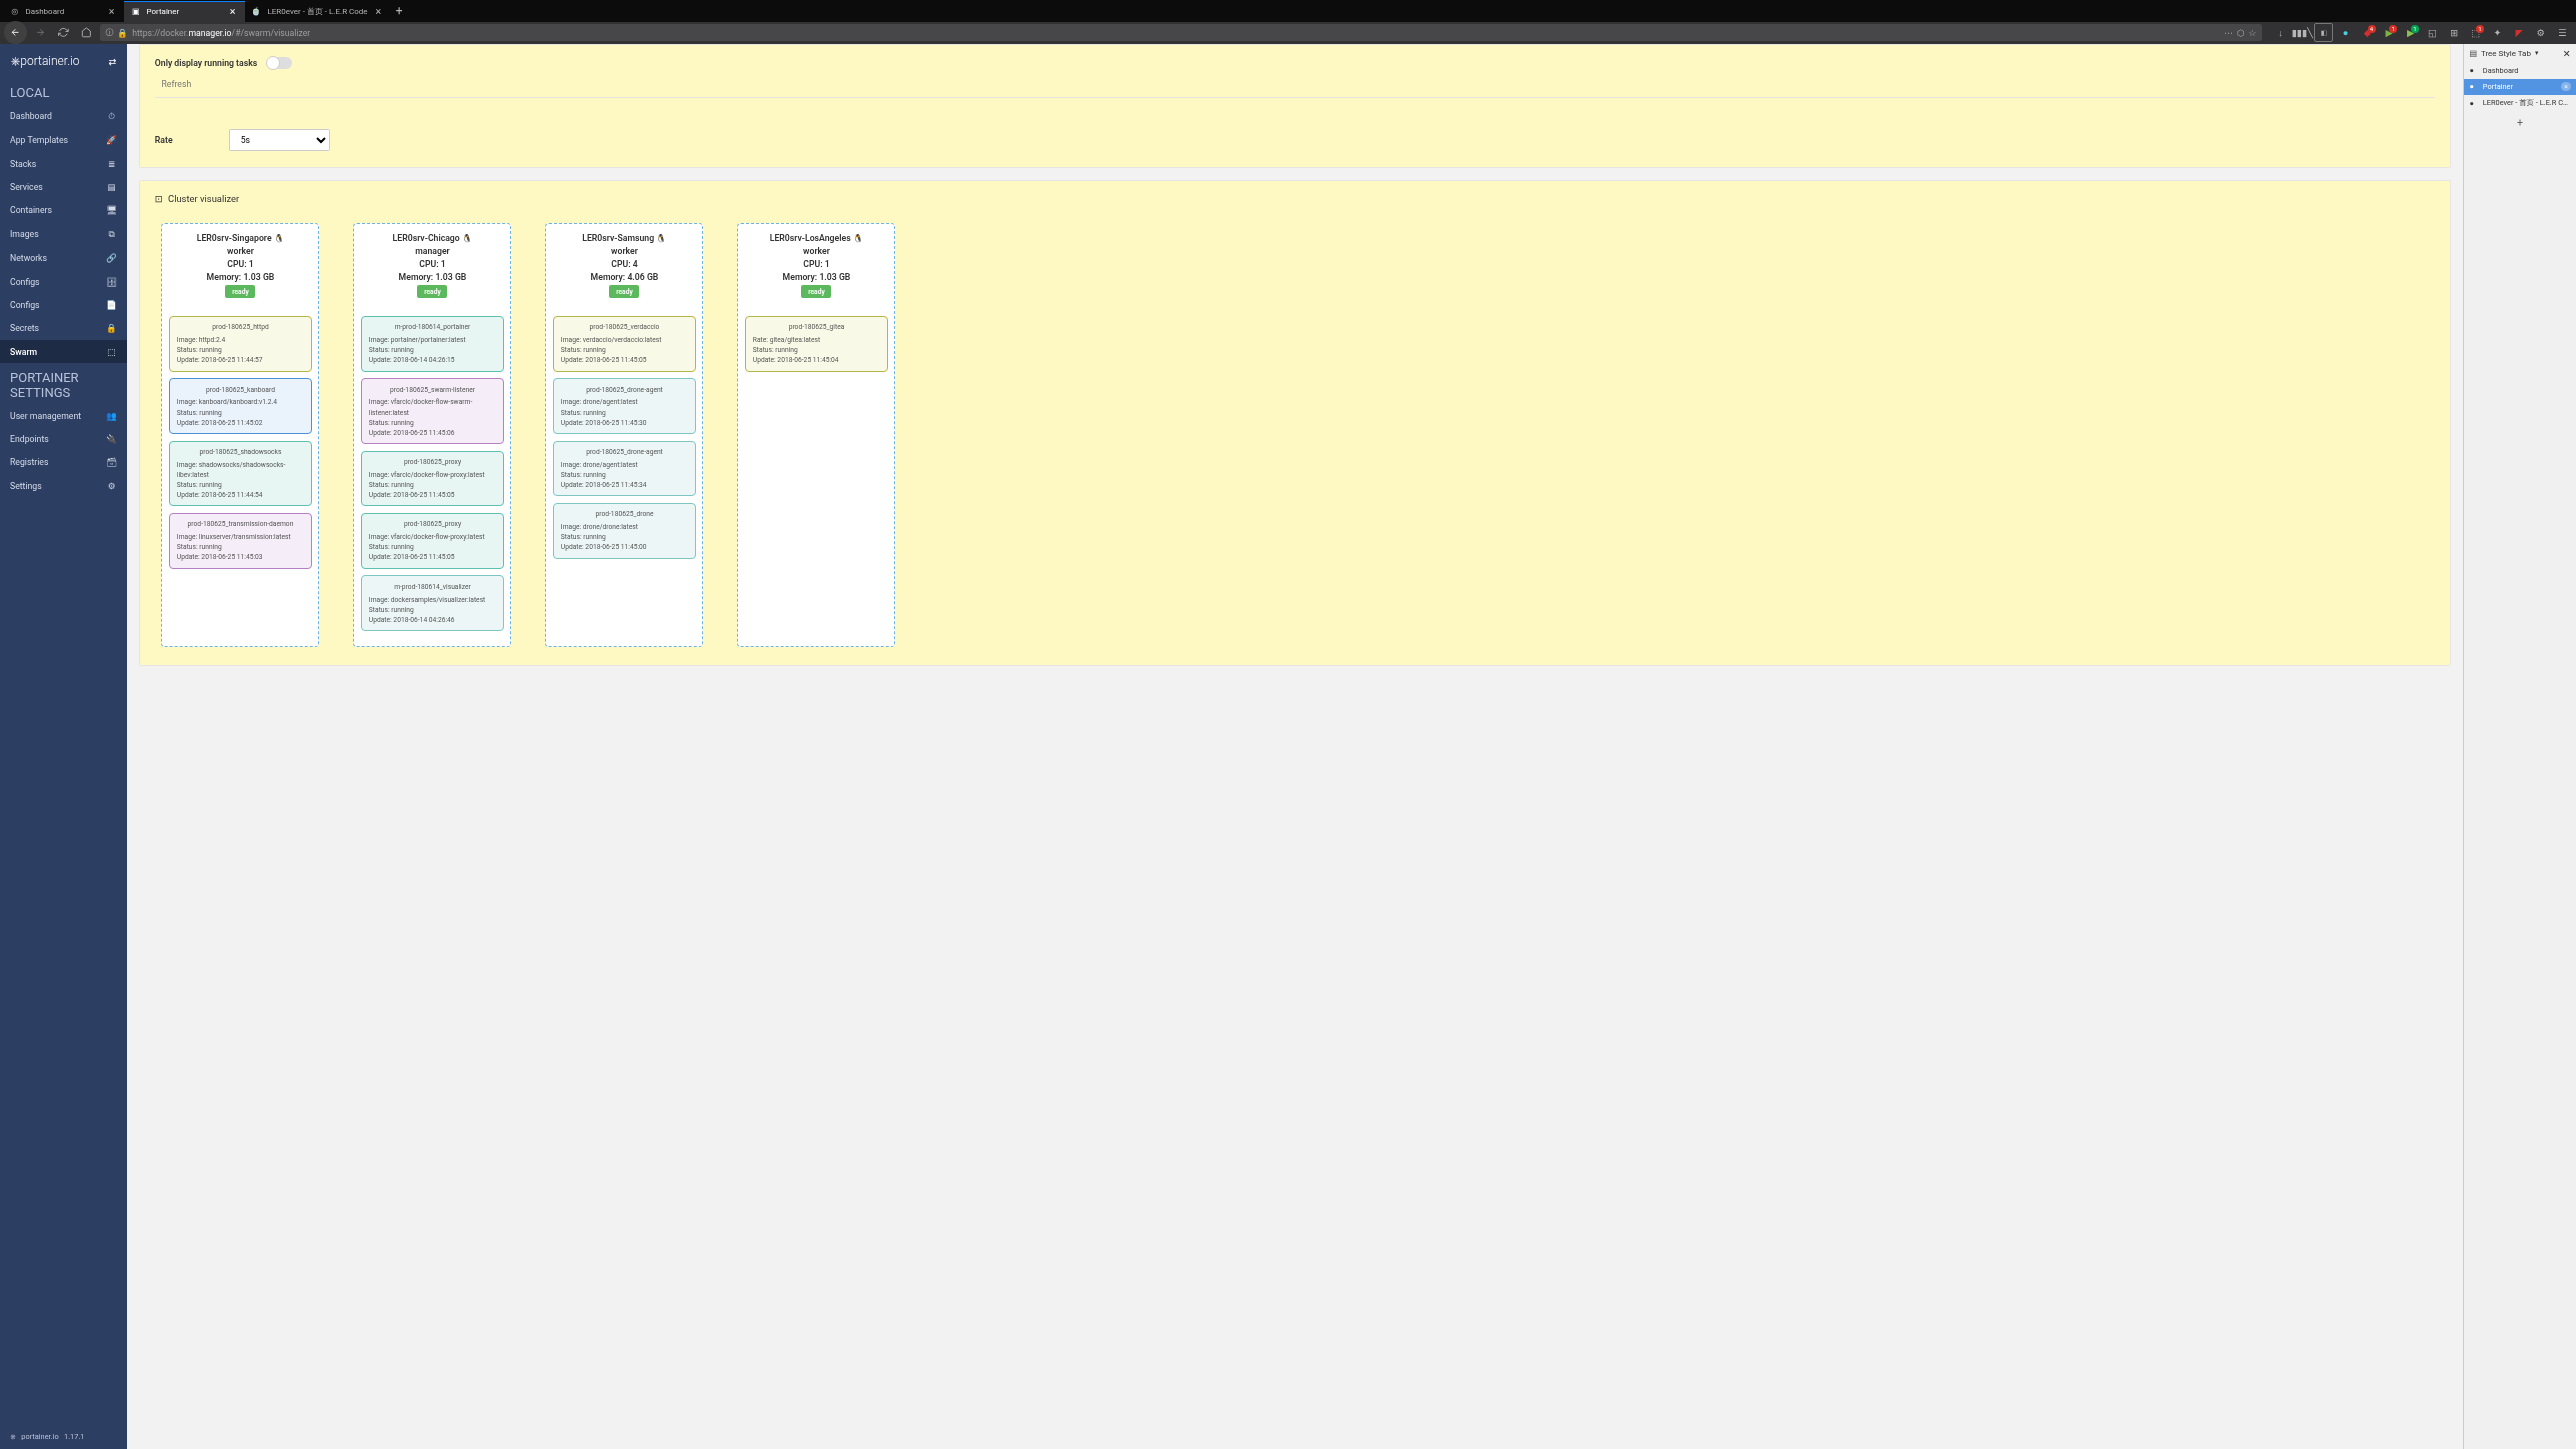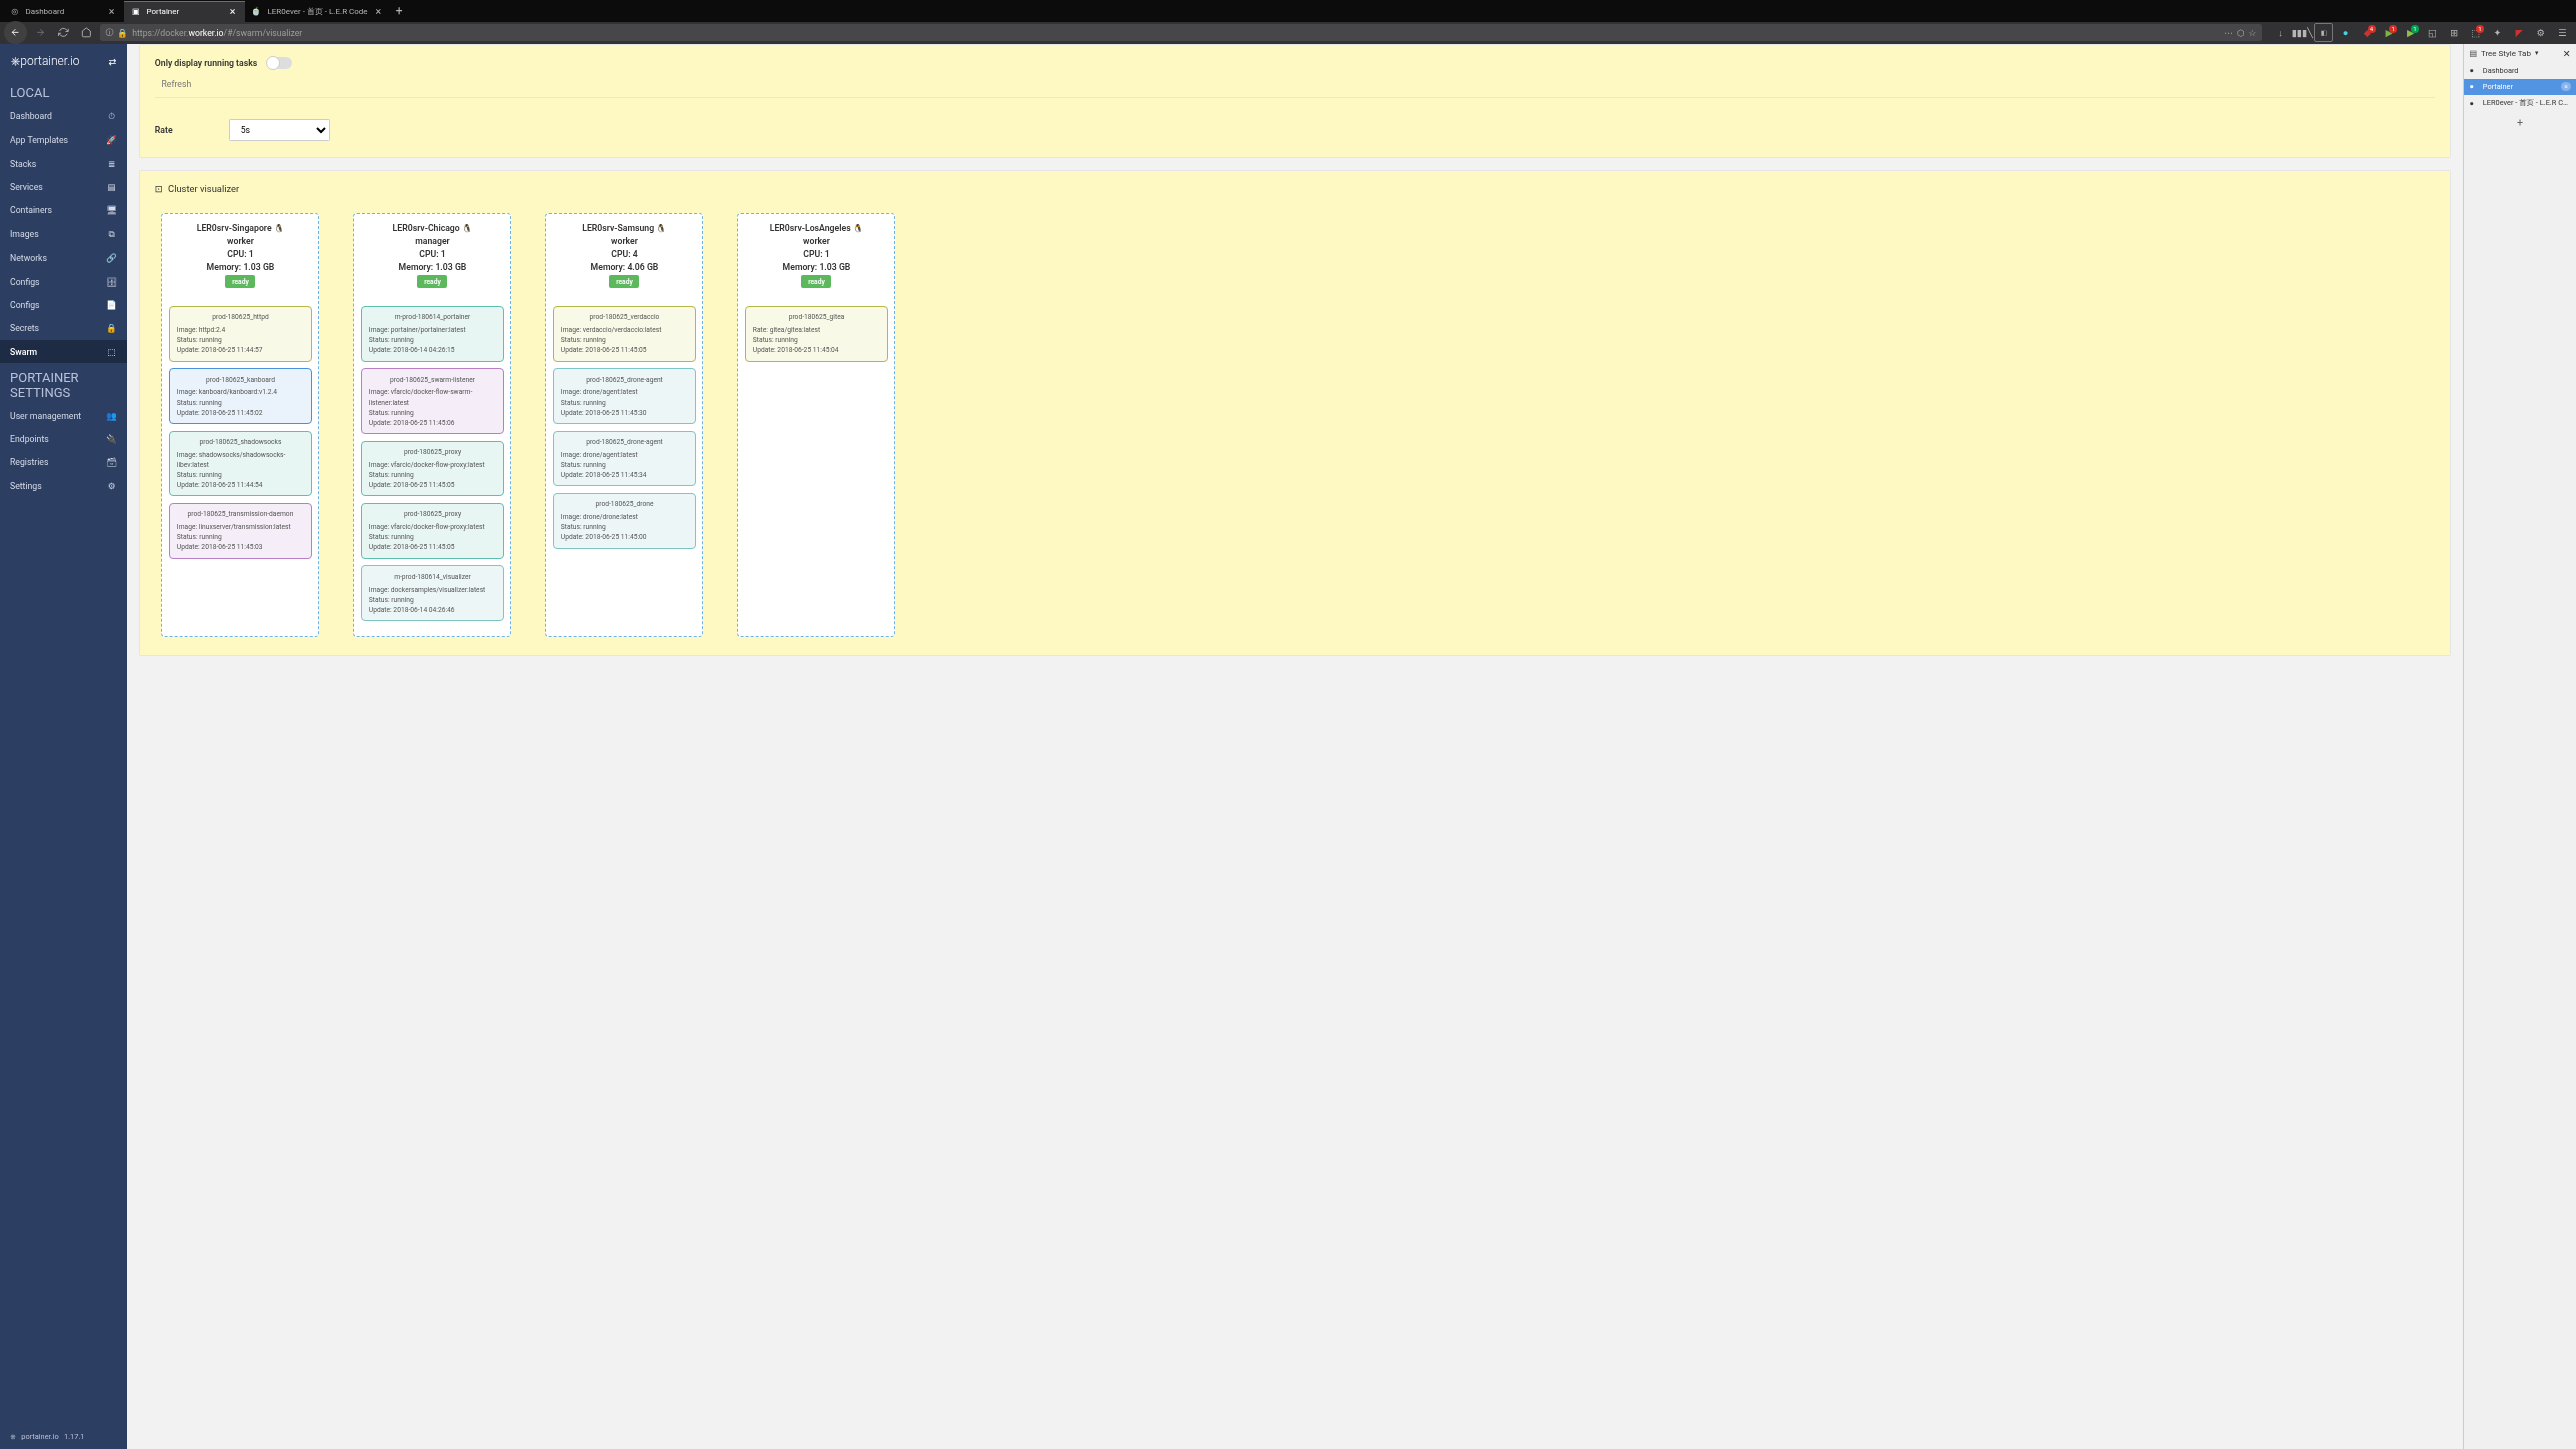--- a/index.html
+++ b/index.html
@@ -33,21 +33,21 @@
 .nav-item-icon { width: 10.7px; text-align: center; font-size: 8.7px; }
 .sidebar-footer { margin-top: auto; padding: 8px 10px; display: flex; align-items: center; gap: 5.4px; font-size: 7.4px; color: #b8c2d8; }
 
 .content { flex: 1; background: #f2f2f2; overflow-y: auto; padding: 0 12px 12px; }
 .panel { background: #fef9c3; border: 0.7px solid #e5e5e5; border-radius: 1.3px; padding: 12px 14.8px; margin-top: 0; }
 .panel:not(:first-child) { margin-top: 12px; }
 .option-row { display: flex; align-items: center; gap: 9.4px; padding: 4px 0; font-size: 8.7px; color: #333; }
 .option-row.first { padding-top: 0; }
 .toggle { width: 25.5px; height: 12px; background: #ddd; border-radius: 6.7px; position: relative; cursor: pointer; }
 .toggle::after { content: ''; position: absolute; width: 12px; height: 12px; background: #fff; border: 0.7px solid #ccc; border-radius: 50%; left: -0.7px; top: -0.7px; }
-.refresh-row { border-bottom: 0.7px solid #e5e5e5; padding: 6.7px 0 8px; margin-bottom: 17px; font-size: 8.7px; color: #777; }
+.refresh-row { border-bottom: 0.7px solid #e5e5e5; padding: 6.7px 0 8px; margin-bottom: 27px; font-size: 8.7px; color: #777; }
 .rate-select { margin-left: 47px; padding: 4px 6.7px; font-size: 8.7px; border: 0.7px solid #ccc; border-radius: 1.3px; min-width: 101px; background: #fff; }
 .section-title { font-size: 9.4px; color: #333; display: flex; align-items: center; gap: 5.4px; margin-bottom: 12px; }
 
 .cluster-grid { display: flex; gap: 34px; justify-content: flex-start; padding: 6.7px; flex-wrap: wrap; }
 .node-card { width: 158px; border: 1px dashed #6fb3e0; border-radius: 4px; padding: 8px 5.4px; background: #fff; }
 .node-header { text-align: center; font-size: 8.7px; color: #333; line-height: 1.5; font-weight: 600; margin-bottom: 18px; }
 .node-header .name { display: inline-flex; align-items: center; gap: 2.7px; }
 .linux-icon::after { content: "🐧"; font-size: 8px; }
 .ready-badge { display: inline-block; background: #5cb85c; color: #fff; font-size: 6.7px; padding: 1.3px 6.7px; border-radius: 2px; font-weight: 600; margin-top: 1.3px; }
 .task-card { border: 1px solid; border-radius: 4px; margin: 6.7px 1.3px; padding: 5.4px 6.7px; font-size: 6.7px; color: #555; line-height: 1.5; }
@@ -109,21 +109,21 @@
     </div>
   <div class="nav-btn">
       <svg viewBox="0 0 24 24" fill="none" stroke="currentColor" stroke-width="2">
         <path d="M3 9l9-7 9 7v11a2 2 0 01-2 2H5a2 2 0 01-2-2z"></path>
       </svg>
     </div>
   <div class="url-bar">
     <span style="font-size:8px">ⓘ</span>
     <span style="color:#30e60b">🔒</span>
     <span class="url-text">
-      <span>https://docker.</span><span class="highlight">worker.io</span><span>/#/swarm/visualizer</span>
+      <span>https://docker.</span><span class="highlight">manager.io</span><span>/#/swarm/visualizer</span>
     </span>
     <span>⋯</span>
     <span>⬡</span>
     <span>☆</span>
   </div>
   <div class="toolbar-icons">
     <div class="toolbar-icon">↓</div>
     <div class="toolbar-icon">▮▮▮╲</div>
     <div class="toolbar-icon" style="border:0.7px solid #777;border-radius:2px;font-size:6.7px">◧</div>
     <div class="toolbar-icon" style="color:#4dd0e1">●</div>

